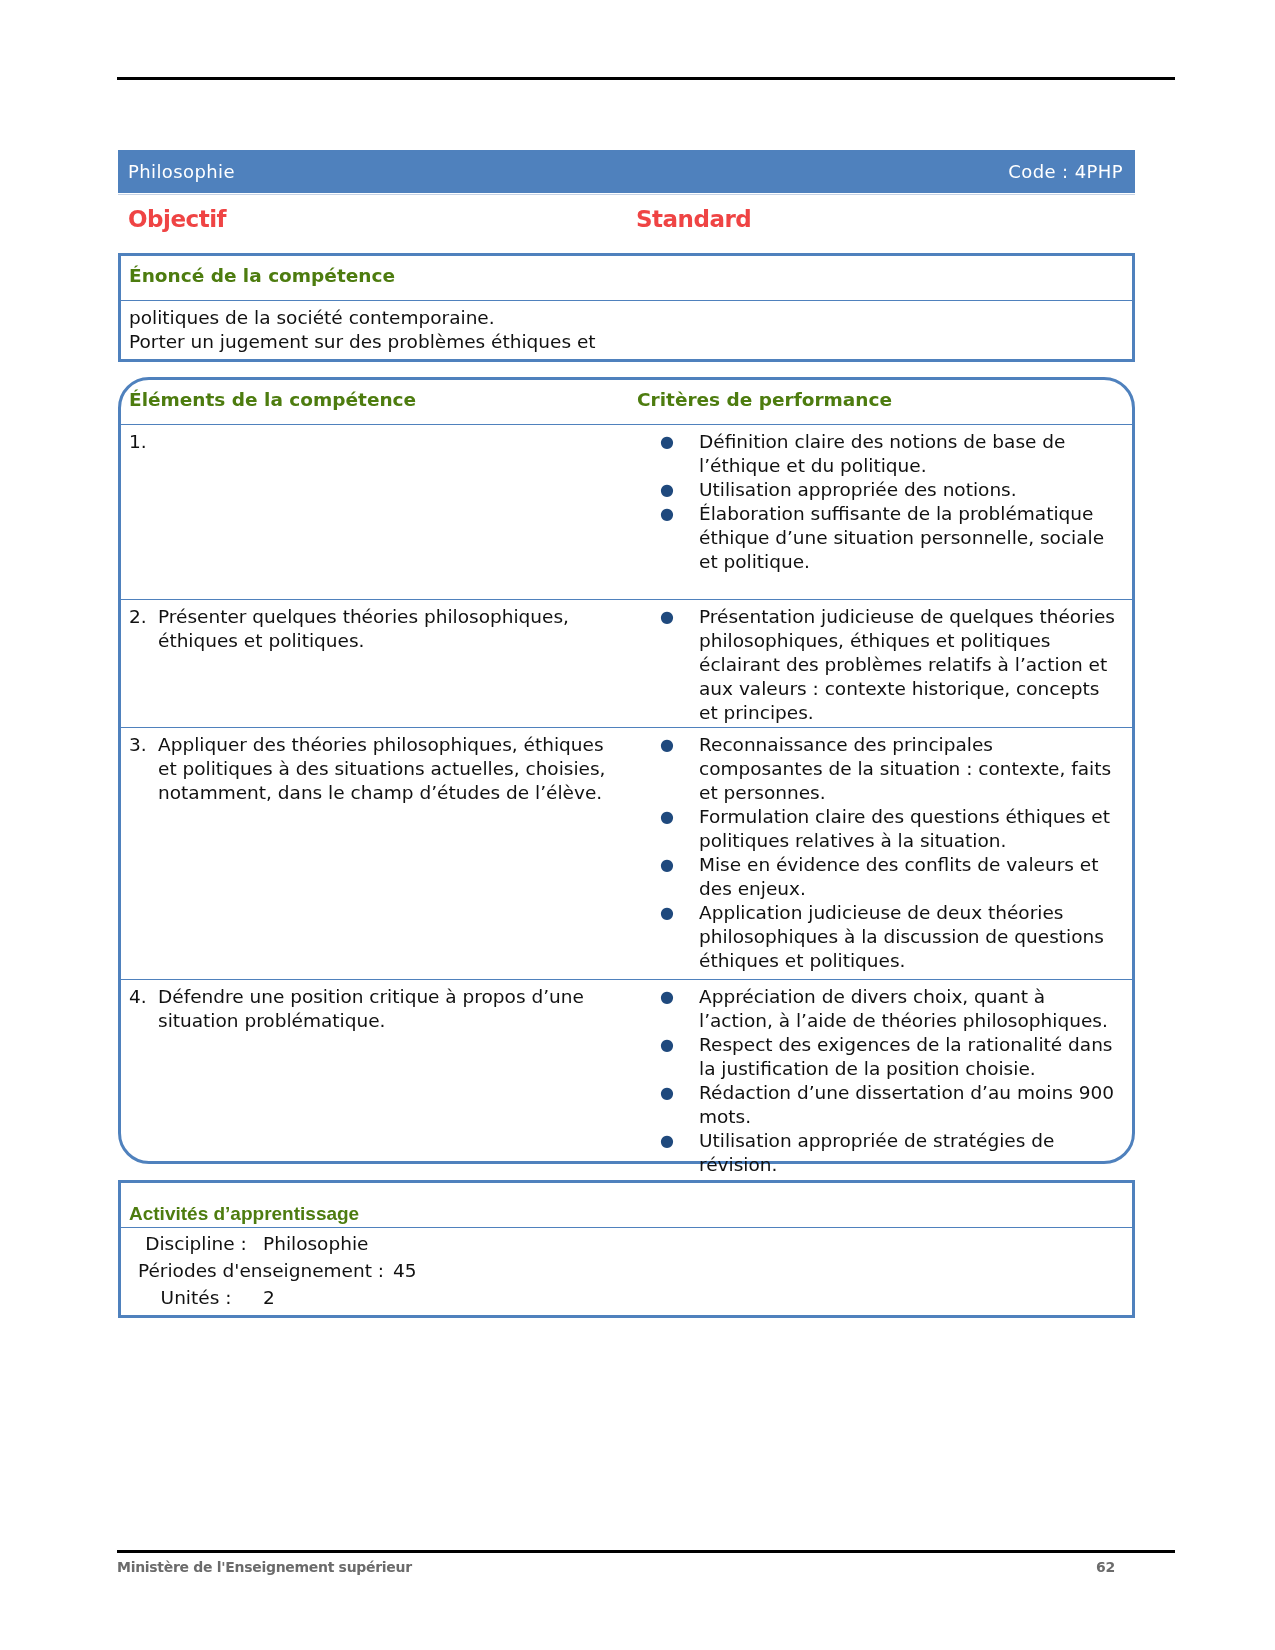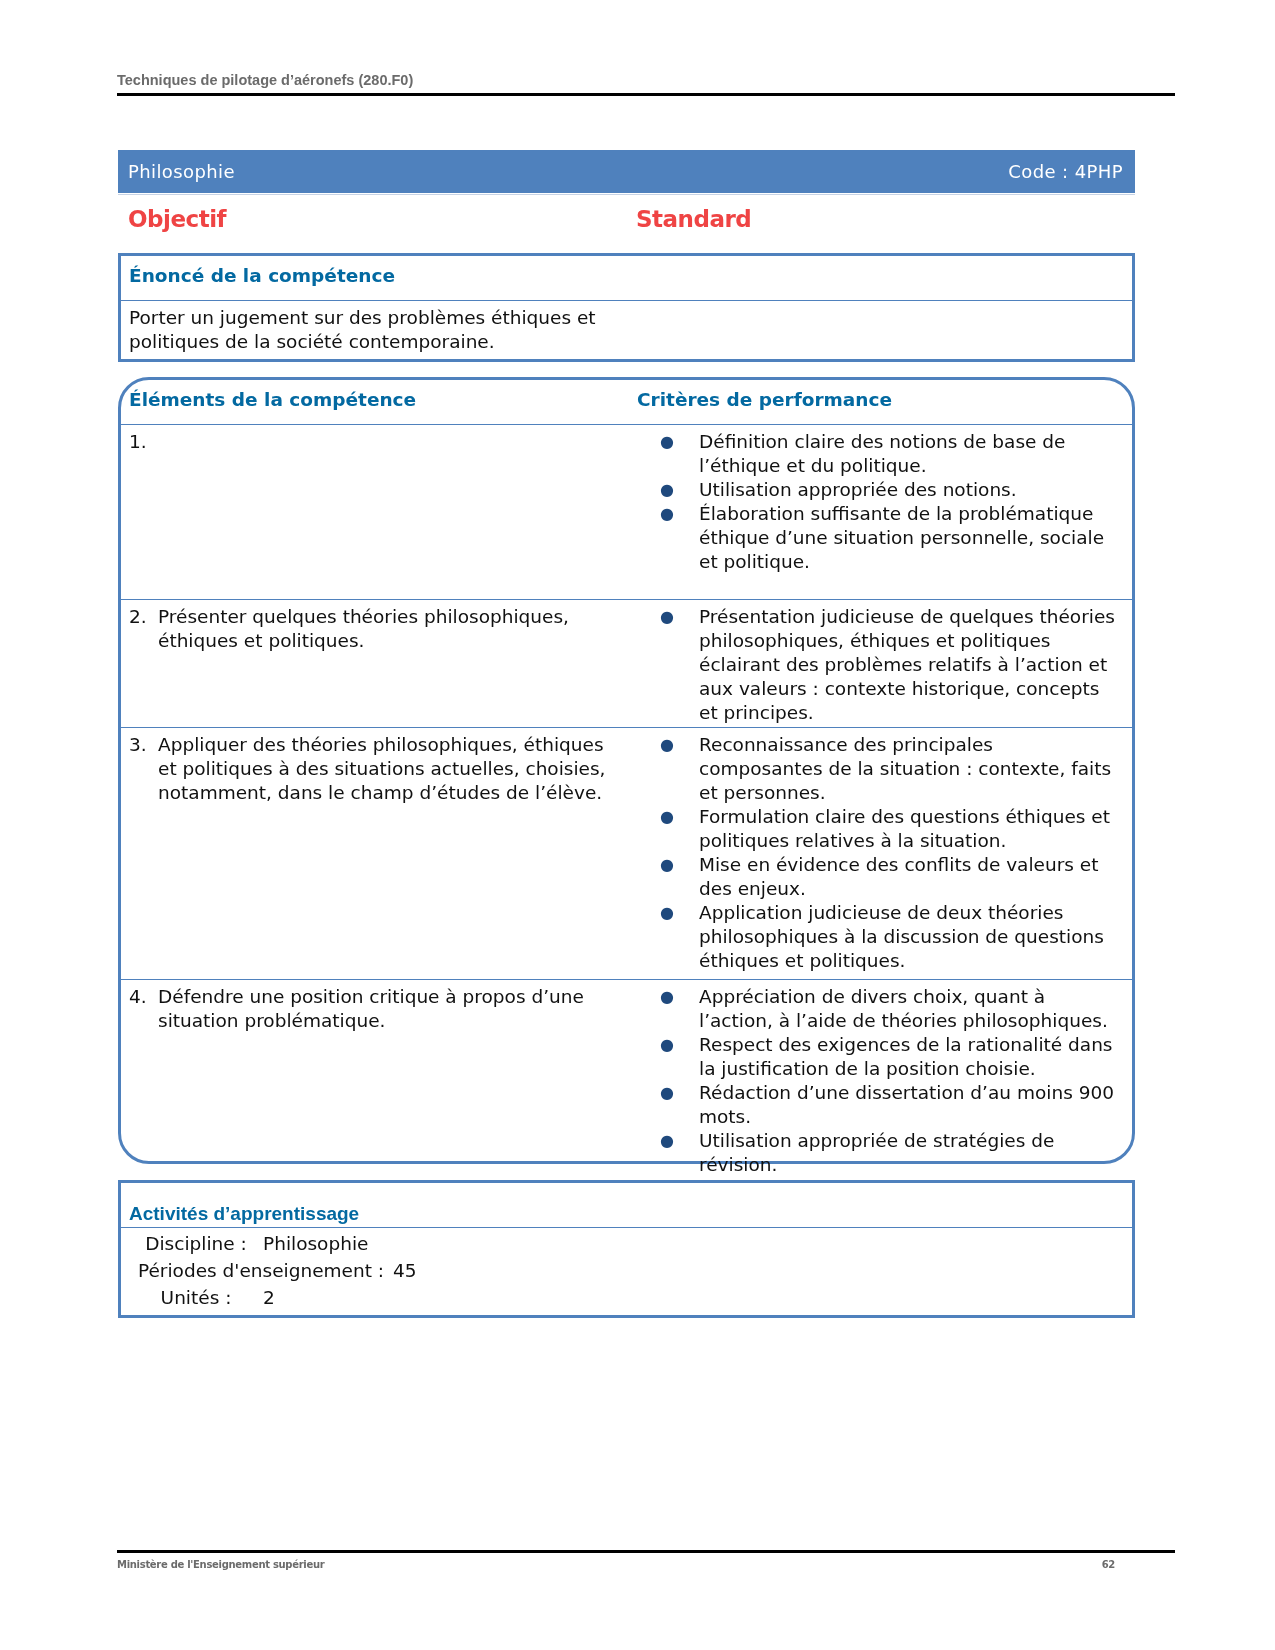--- a/index.html
+++ b/index.html
@@ -10,21 +10,21 @@
   .page-header .title { font-family: "Liberation Sans", sans-serif; font-weight: bold; font-size: 14.5px; color: #6b6b6b; padding-left: 0; }
   .page-header .rule { margin-top: 5px; height: 3px; background: #000; }
 
   .course-bar { position: absolute; left: 118px; top: 150px; width: 1017px; height: 43px; background: #4f81bd; color: #fff; display: flex; justify-content: space-between; align-items: center; padding: 0 12px 0 10px; font-size: 18px; letter-spacing: 0.4px; box-shadow: 0 1px 0 #fff, 0 2px 0 #c8d4e6; }
 
   .section-title { position: absolute; top: 206px; font-family: "DejaVu Sans", sans-serif; font-weight: bold; font-size: 23px; color: #ef4444; letter-spacing: -0.5px; }
   .objectif { left: 128px; }
   .standard { left: 636px; }
 
   .box { position: absolute; left: 118px; width: 1017px; border: 3px solid #4f81bd; }
-  .box .head { font-weight: bold; font-size: 18.5px; padding: 9px 8px 0 8px; height: 45px; border-bottom: 1.5px solid #4f81bd; color: #0369a1; }
+  .box .head { font-weight: bold; font-size: 18.5px; padding: 9px 8px 0 8px; height: 45px; border-bottom: 1.5px solid #4f81bd; color: #4d7c0f; }
   .box .body { font-size: 18.5px; padding: 6px 8px; line-height: 24px; }
 
   #box-enonce { top: 253px; height: 109px; }
   #box-enonce .body { padding-top: 5px; }
 
   #box-elements { top: 377px; height: 787px; border-radius: 31px; }
   #box-elements .head { display: flex; }
   #box-elements .head .col-left { width: 508px; }
   .row { display: flex; border-bottom: 1.5px solid #4f81bd; }
   .row:last-child { border-bottom: none; }
@@ -42,43 +42,42 @@
 
   #box-activites { top: 1180px; height: 138px; }
   #box-activites .head { font-family: "Liberation Sans", sans-serif; font-size: 19px; padding-top: 20px; }
   #box-activites .body { line-height: 27px; padding-top: 2px; }
   .kv { display: flex; text-align: center; }
   .kv .k { white-space: pre; }
   .kv .v { white-space: pre; }
 
   .page-footer { position: absolute; left: 117px; top: 1550px; width: 1058px; }
   .page-footer .rule { height: 3px; background: #000; }
-  .page-footer .line { display: flex; justify-content: space-between; margin-top: 6px; font-family: "DejaVu Sans", sans-serif; font-weight: bold; font-size: 10px; color: #6b6b6b; padding-right: 60px; letter-spacing: -0.3px; }
+  .page-footer .line { display: flex; justify-content: space-between; margin-top: 6px; font-family: "DejaVu Sans", sans-serif; font-weight: bold; font-size: 14px; color: #6b6b6b; padding-right: 60px; letter-spacing: -0.3px; }
 </style>
 </head>
 <body>
 
 <div class="page-header">
-  <div class="title">Techniques de pilotage d’aéronefs (280.F0)</div>
   <div class="rule"></div>
 </div>
 
 <div class="course-bar">
   <span>Philosophie</span>
   <span>Code : 4PHP</span>
 </div>
 
 <div class="section-title objectif">Objectif</div>
 <div class="section-title standard">Standard</div>
 
 <div class="box" id="box-enonce">
   <div class="head">Énoncé de la compétence</div>
   <div class="body">
+    <div>politiques de la société contemporaine.</div>
     <div>Porter un jugement sur des problèmes éthiques et</div>
-    <div>politiques de la société contemporaine.</div>
   </div>
 </div>
 
 <div class="box" id="box-elements">
   <div class="head">
     <div class="col-left">Éléments de la compétence</div>
     <div class="col-right">Critères de performance</div>
   </div>
 
   <div class="row" id="row-1">

